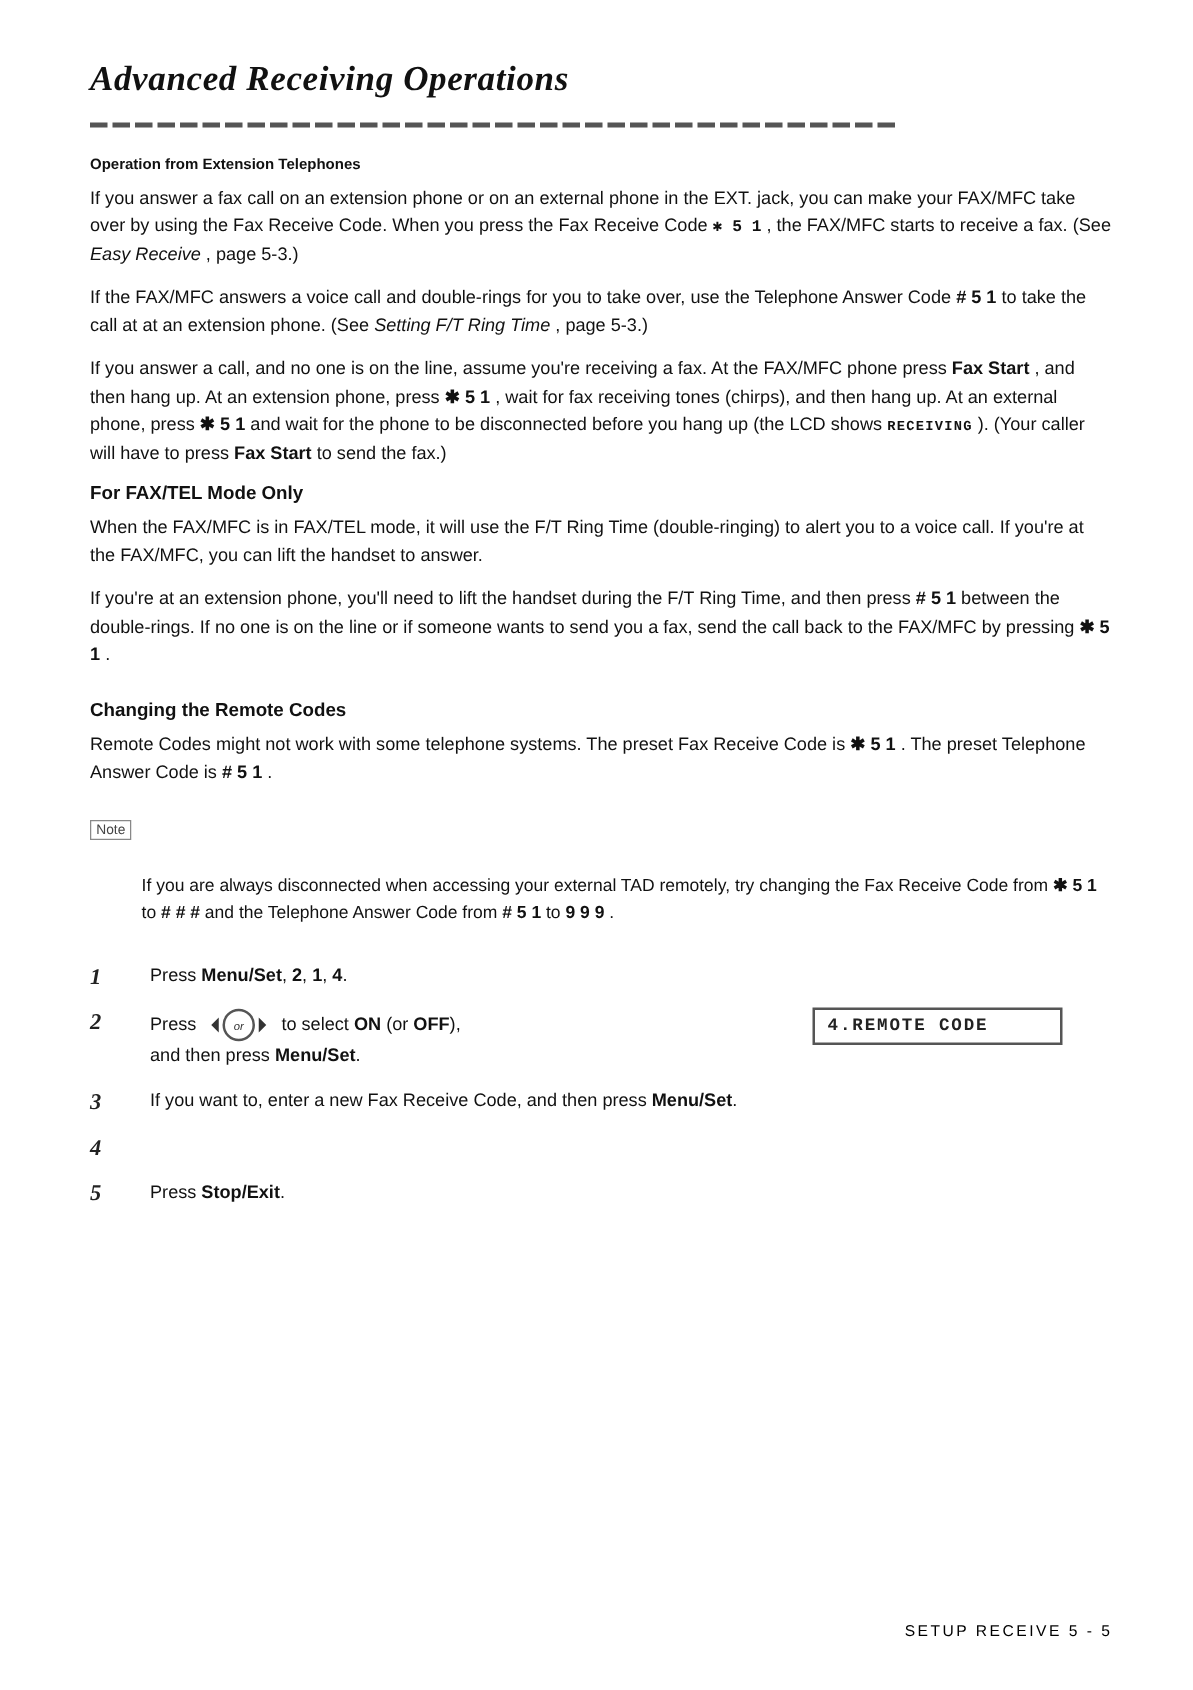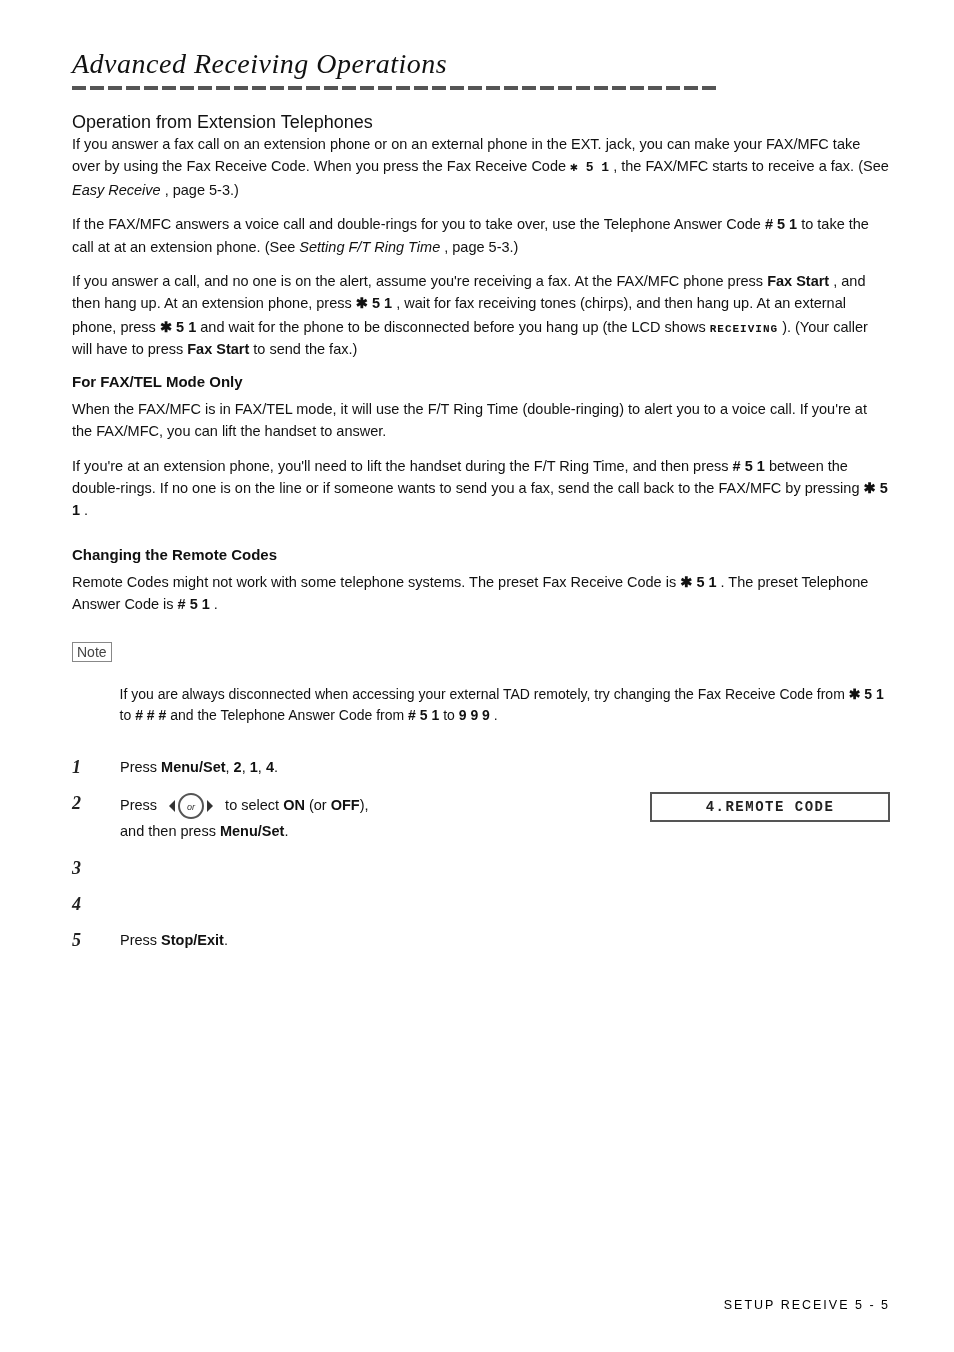--- a/index.html
+++ b/index.html
@@ -10,42 +10,43 @@
       color: #111;
       width: 954px;
       min-height: 1352px;
       padding: 48px 64px 48px 72px;
     }
 
     
     .page-title {
       font-size: 28px;
       font-style: italic;
-      font-weight: normal;
-      margin-bottom: 6px;
+      font-weight: bold;
+      margin-bottom: 18px;
       letter-spacing: 0.5px;
     }
 
     
     .title-rule {
       display: flex;
       gap: 4px;
       margin-bottom: 22px;
     }
     .title-rule span {
       display: inline-block;
       width: 14px;
       height: 4px;
       background: #555;
     }
 
     
     .section-heading {
-      font-size: 18px;
-      font-weight: normal;
+      font-size: 12px;
+      font-weight: bold;
+      margin-bottom: 10px;
       font-family: Arial, sans-serif;
     }
     .subsection-heading {
       font-size: 15px;
       font-weight: bold;
       margin-bottom: 8px;
       font-family: Arial, sans-serif;
     }
 
     
@@ -61,21 +62,21 @@
     }
 
     
     .note-block {
       display: flex;
       align-items: flex-start;
       gap: 8px;
       margin-bottom: 18px;
     }
     .note-label {
-      font-size: 14px;
+      font-size: 11px;
       font-family: Arial, sans-serif;
       background: #fff;
       border: 1px solid #888;
       padding: 1px 4px;
       white-space: nowrap;
       margin-top: 2px;
       color: #444;
     }
     .note-text {
       font-family: Arial, sans-serif;
@@ -105,23 +106,22 @@
 
     
     .step-with-lcd {
       display: grid;
       grid-template-columns: 48px 1fr 240px;
       align-items: start;
       margin-bottom: 14px;
     }
     .lcd-col {
       display: flex;
-      flex-direction: column;
+      flex-direction: row;
       gap: 4px;
-      text-align: center;
     }
 
     
     .lcd-box {
       font-family: 'Courier New', Courier, monospace;
       font-size: 14px;
       font-weight: bold;
       border: 2px solid #555;
       padding: 5px 10px;
       background: #fff;
@@ -211,21 +211,21 @@
 <p>
   <span>If the FAX/MFC answers a voice call and double-rings for you to take over, use the Telephone Answer Code</span>
   <span class="bold"># 5 1</span>
   <span> </span>
   <span>to take the call at at an extension phone. (See</span>
   <em>Setting F/T Ring Time</em>
   <span>, page 5-3.)</span>
 </p>
 
 <p>
-  <span>If you answer a call, and no one is on the alert, assume you're receiving a fax. At the FAX/MFC phone press</span>
+  <span>If you answer a call, and no one is on the line, assume you're receiving a fax. At the FAX/MFC phone press</span>
   <strong>Fax Start</strong>
   <span>, and then hang up. At an extension phone, press</span>
   <span class="monospace-key bold"> </span>
   <strong><span>✱ 5 1</span></strong>
   <span>, wait for fax receiving tones (chirps), and then hang up.  At an external phone, press</span>
   <strong><span>✱ 5 1</span></strong>
   <span> </span>
   <span>and wait for the phone to be disconnected before you hang up (the LCD shows</span>
   <span class="receiving-lcd"> RECEIVING</span>
   <span>). (Your caller will have to press</span>
@@ -306,20 +306,23 @@
       to select <strong>ON</strong> (or <strong>OFF</strong>),<br>
       and then press <strong>Menu/Set</strong>.
     </div>
     <div class="lcd-col">
       <div class="lcd-box">4.REMOTE CODE</div>
     </div>
   </div>
 
   <div class="step-with-lcd">
     <span class="step-number">3</span>
+    <div class="step-content">
+      If you want to, enter a new Fax Receive Code, and then press <strong>Menu/Set</strong>.
+    </div>
   </div>
 
   <div class="step-with-lcd">
     <span class="step-number">4</span>
   </div>
 
   <div class="step-item">
     <span class="step-number">5</span>
     <div class="step-content">
       Press <strong>Stop/Exit</strong>.

